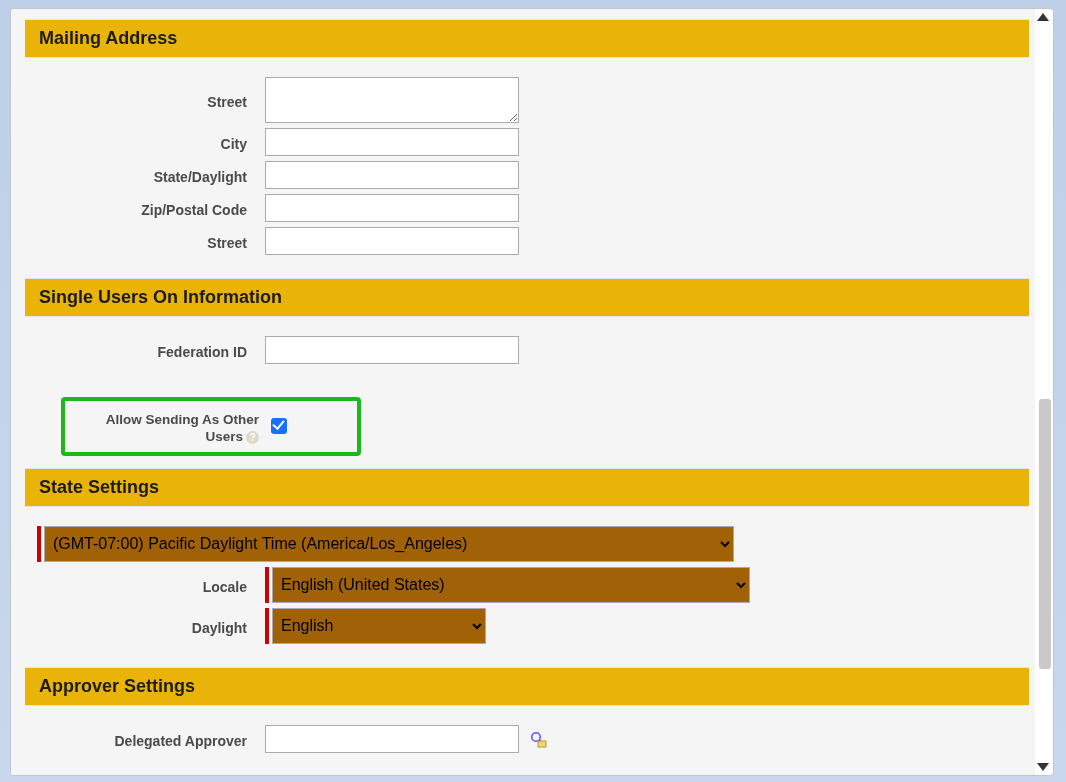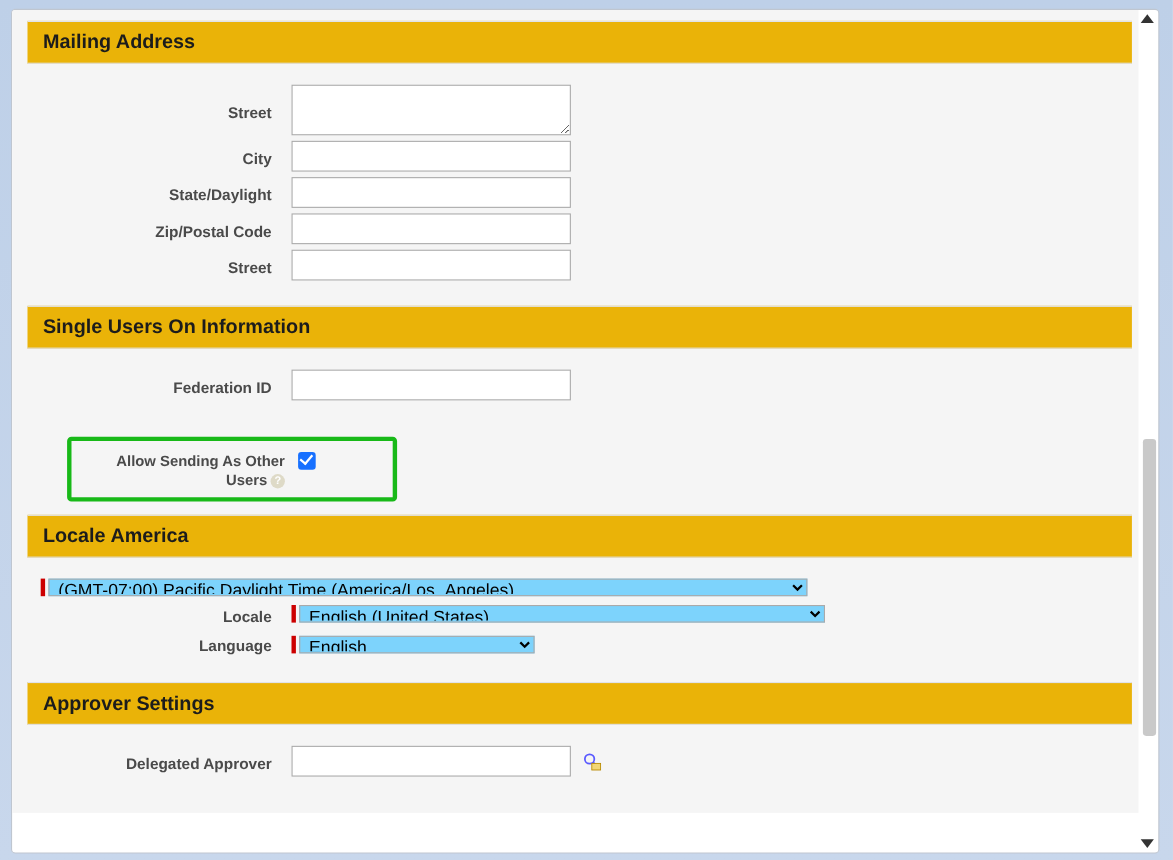--- a/index.html
+++ b/index.html
@@ -87,23 +87,23 @@
     border: 1px solid #aaa;
     background: #fff;
     font-size: 14px;
     padding: 2px 6px;
   }
   textarea.txt {
     height: 46px;
     resize: both;
   }
   .sel {
-    height: 16px;
+    height: 36px;
     border: 1px solid #aaa;
-    background: #7dd3fc;
+    background: #a16207;
     font-size: 16px;
     padding: 1px 4px;
   }
   .req-bar {
     display: inline-block;
     width: 4px;
     background: #c00;
     margin-right: 3px;
     align-self: stretch;
   }
@@ -119,21 +119,21 @@
     margin-left: 3px;
     vertical-align: middle;
   }
   .highlight-box {
     border: 4px solid #18b918;
     border-radius: 4px;
     padding: 6px 4px 6px 0;
     margin: 6px 0 6px 24px;
     width: 300px;
     display: flex;
-    align-items: flex-start;
+    align-items: center;
   }
   .highlight-box .lbl { width: 200px; padding-right: 6px; font-size: 13.5px; }
   .chkwrap { padding-top: 4px; padding-left:6px; }
   .chk {
     appearance: none;
     width: 16px; height: 16px;
     background: #1770ff;
     border-radius: 3px;
     position: relative;
     display: inline-block;
@@ -214,41 +214,41 @@
         <div class="highlight-box">
           <div class="lbl">
             <span>Allow Sending As Other Users</span><span class="help-icon">?</span>
           </div>
           <div class="chkwrap">
             <span class="chk" role="checkbox" aria-checked="true"></span>
           </div>
         </div>
       </div>
 
-      <div class="section-hdr">Locale America</div>
+      <div class="section-hdr">State Settings</div>
       <div class="section-body">
         <div class="row">
           <div class="val">
             <span class="req-bar"></span>
             <select class="sel" style="width:690px">
               <option>(GMT-07:00) Pacific Daylight Time (America/Los_Angeles)</option>
             </select>
           </div>
         </div>
         <div class="row">
           <div class="lbl">Locale</div>
           <div class="val">
             <span class="req-bar"></span>
             <select class="sel" style="width:478px">
               <option>English (United States)</option>
             </select>
           </div>
         </div>
         <div class="row">
-          <div class="lbl">Language</div>
+          <div class="lbl">Daylight</div>
           <div class="val">
             <span class="req-bar"></span>
             <select class="sel" style="width:214px">
               <option>English</option>
             </select>
           </div>
         </div>
       </div>
 
       <div class="section-hdr">Approver Settings</div>

